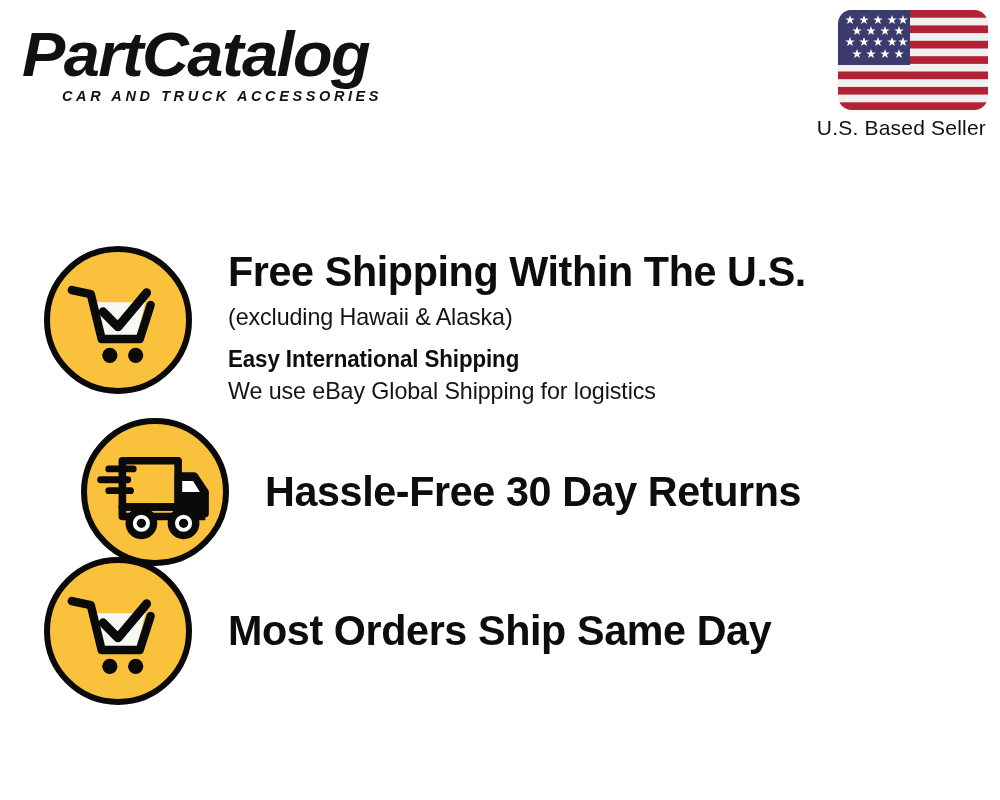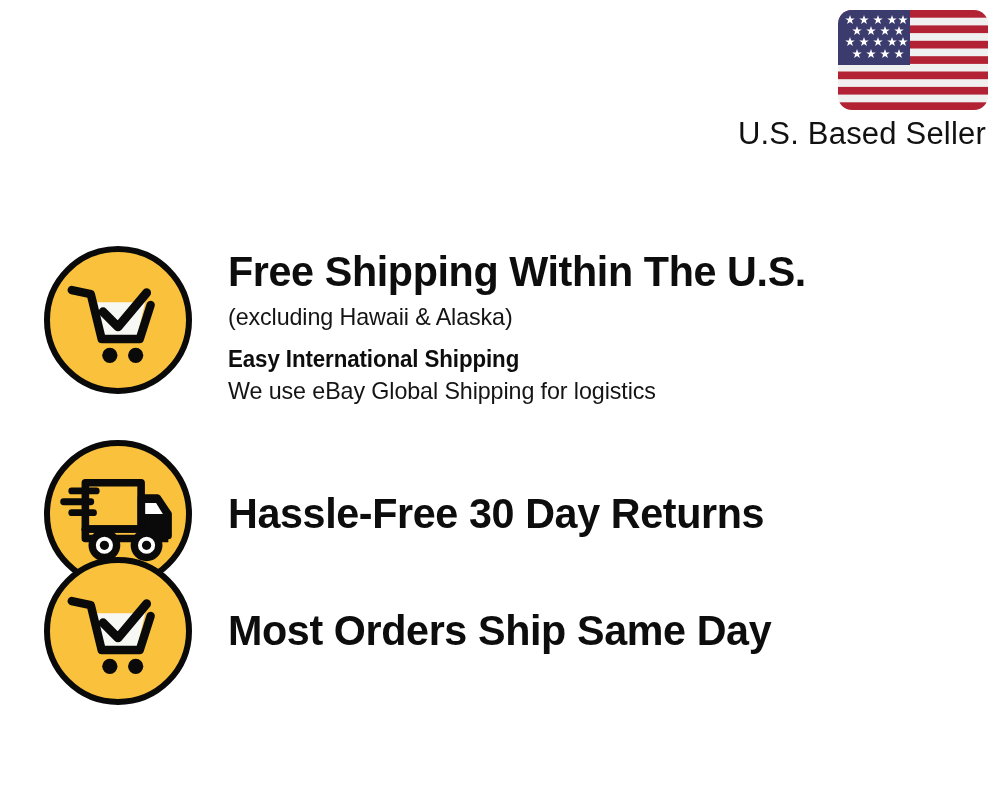--- a/index.html
+++ b/index.html
@@ -71,37 +71,37 @@
     width: 150px;
     height: 100px;
   }
   .flag-svg { display: block; width: 150px; height: 100px; }
 
   .seller-label {
     position: absolute;
     right: 14px;
     top: 116px;
     font-family: "Liberation Sans", sans-serif;
-    font-size: 31px;
+    font-size: 21px;
     font-weight: normal;
     letter-spacing: 0.2px;
     color: #111111;
     white-space: nowrap;
   }
 
   
   .benefit-row {
     position: absolute;
     left: 0;
     width: 872px;
     display: flex;
     align-items: flex-start;
   }
   #row-0 { top: 246px; }
-  #row-1 { top: 440px; }
+  #row-1 { top: 418px; margin-left: 37px; }
   #row-2 { top: 557px; }
 
   .icon-badge {
     position: relative;
     flex: 0 0 auto;
     margin-left: 44px;
     width: 148px;
     height: 148px;
     border-radius: 50%;
     background: #F9C13C;
@@ -166,20 +166,24 @@
     padding-top: 48px;
   }
 </style>
 </head>
 <body>
 
 <div id="page">
 
   <div class="header">
 
+    <div class="brand-logo">
+      <div class="brand-wordmark">PartCatalog</div>
+      <div class="brand-tagline">CAR AND TRUCK ACCESSORIES</div>
+    </div>
 
     <div class="flag-wrap">
       <svg class="flag-svg" viewBox="0 0 150 100" xmlns="http://www.w3.org/2000/svg" aria-hidden="true">
         <defs>
           <clipPath id="flagClip">
             <rect x="0" y="0" width="150" height="100" rx="14" ry="14"></rect>
           </clipPath>
           <g id="starGlyph">
             <path d="M0,-5 L1.18,-1.55 L4.76,-1.55 L1.86,0.6 L2.94,4.05 L0,1.93 L-2.94,4.05 L-1.86,0.6 L-4.76,-1.55 L-1.18,-1.55 Z" fill="#FFFFFF"></path>
           </g>

